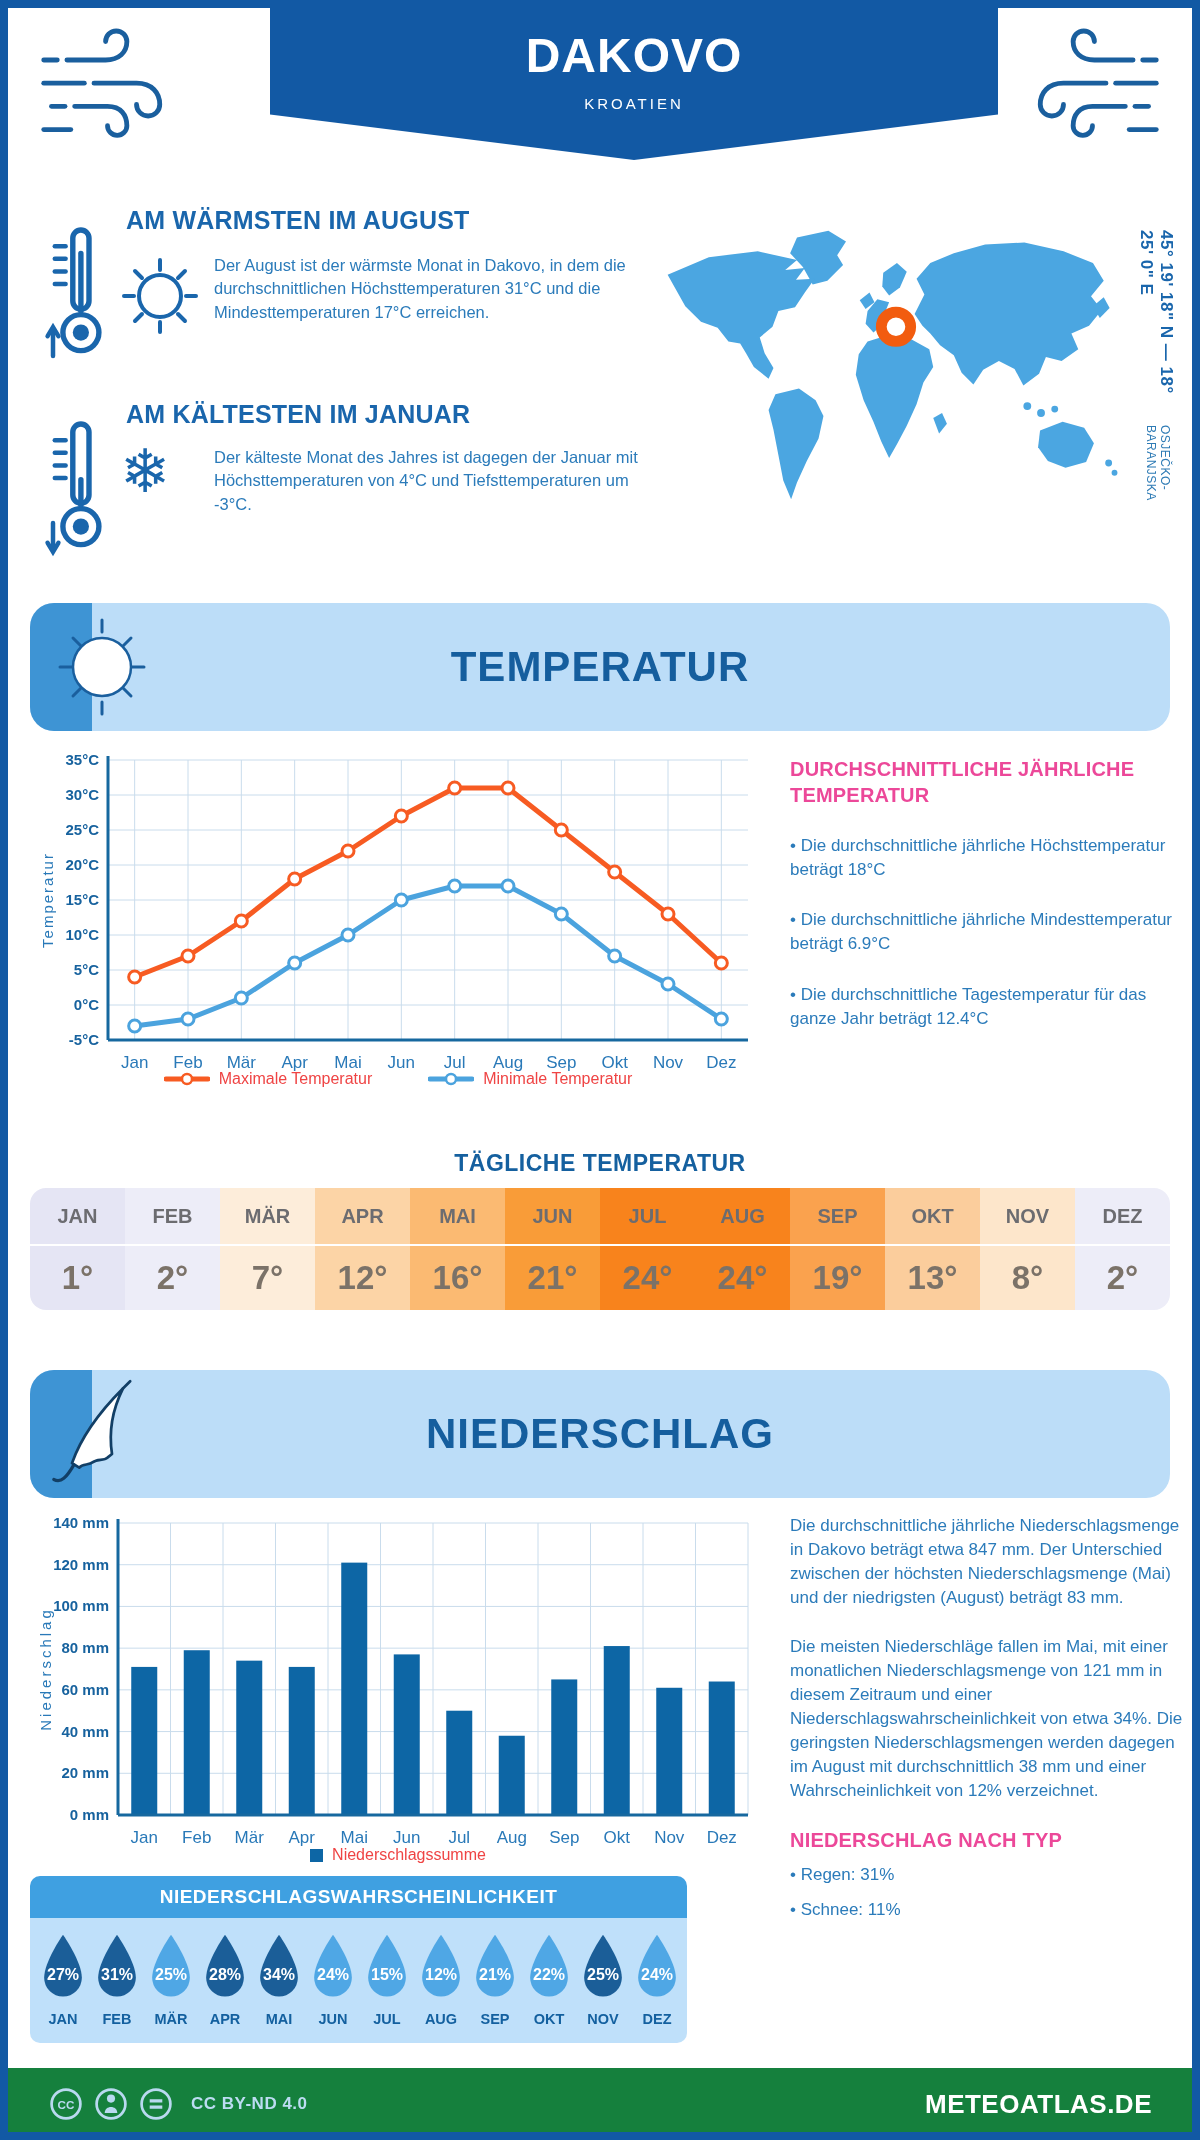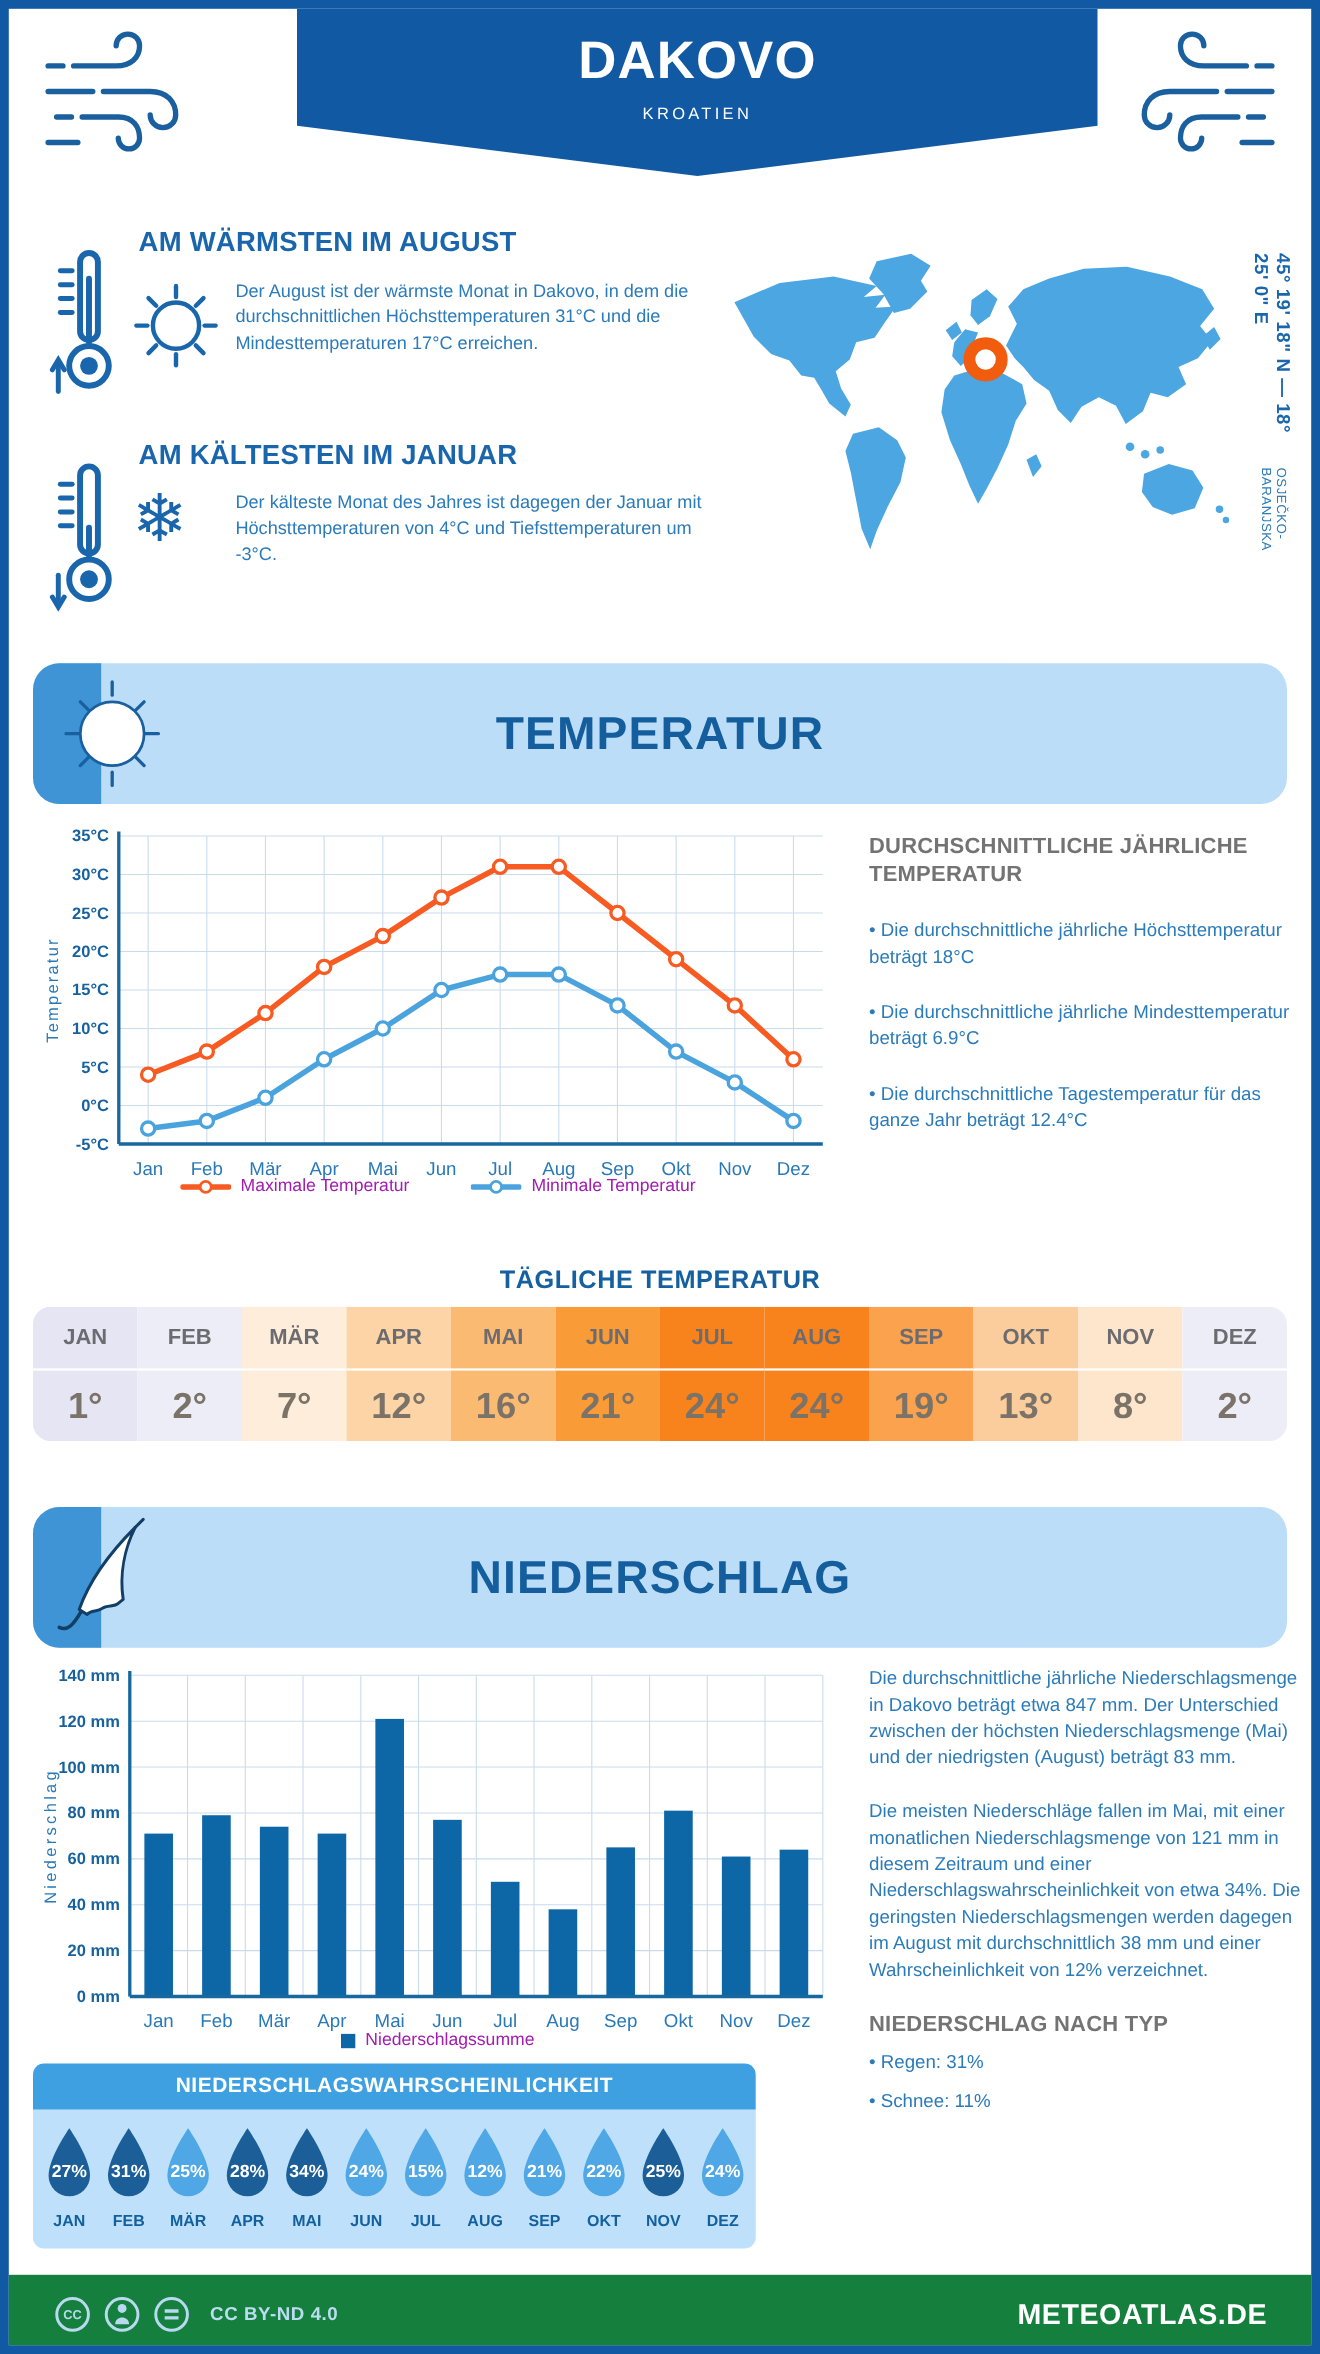--- a/index.html
+++ b/index.html
@@ -31,24 +31,24 @@
   
   .section-banner{position:absolute;left:22px;width:1140px;height:128px;background:#BCDDF8;border-radius:24px;}
   .banner-accent{position:absolute;left:0;top:0;width:62px;height:100%;background:#3E94D4;border-radius:24px 0 0 24px;}
   .banner-icon{position:absolute;left:22px;top:6px;width:100px;height:116px;}
   .banner-title{position:absolute;left:0;width:100%;text-align:center;line-height:128px;
     font-size:42px;font-weight:800;color:#155E9E;letter-spacing:1px;}
 
   
   .chart-svg{position:absolute;left:25px;width:730px;}
   .legend-row{position:absolute;left:25px;width:730px;display:flex;justify-content:center;gap:56px;align-items:center;}
-  .legend-item{display:flex;align-items:center;gap:9px;font-size:16px;color:#a21caf;}
-
-  
-  .col-heading{font-size:20px;font-weight:800;color:#737373;line-height:1.3;letter-spacing:.2px;}
+  .legend-item{display:flex;align-items:center;gap:9px;font-size:16px;color:#ef4444;}
+
+  
+  .col-heading{font-size:20px;font-weight:800;color:#ec4899;line-height:1.3;letter-spacing:.2px;}
   .col-text{font-size:17px;color:#2B7BBA;line-height:1.42;}
   .annual{position:absolute;left:782px;top:748px;width:398px;}
   .annual .bullet{margin-top:26px;}
 
   
   .daily-title{position:absolute;left:0;top:1142px;width:100%;text-align:center;
     font-size:23px;font-weight:800;color:#15609F;letter-spacing:.5px;}
   .daily-table{position:absolute;left:22px;top:1180px;width:1140px;display:grid;
     grid-template-columns:repeat(12,1fr);border-radius:16px;overflow:hidden;}
   .dt-col{text-align:center;}

